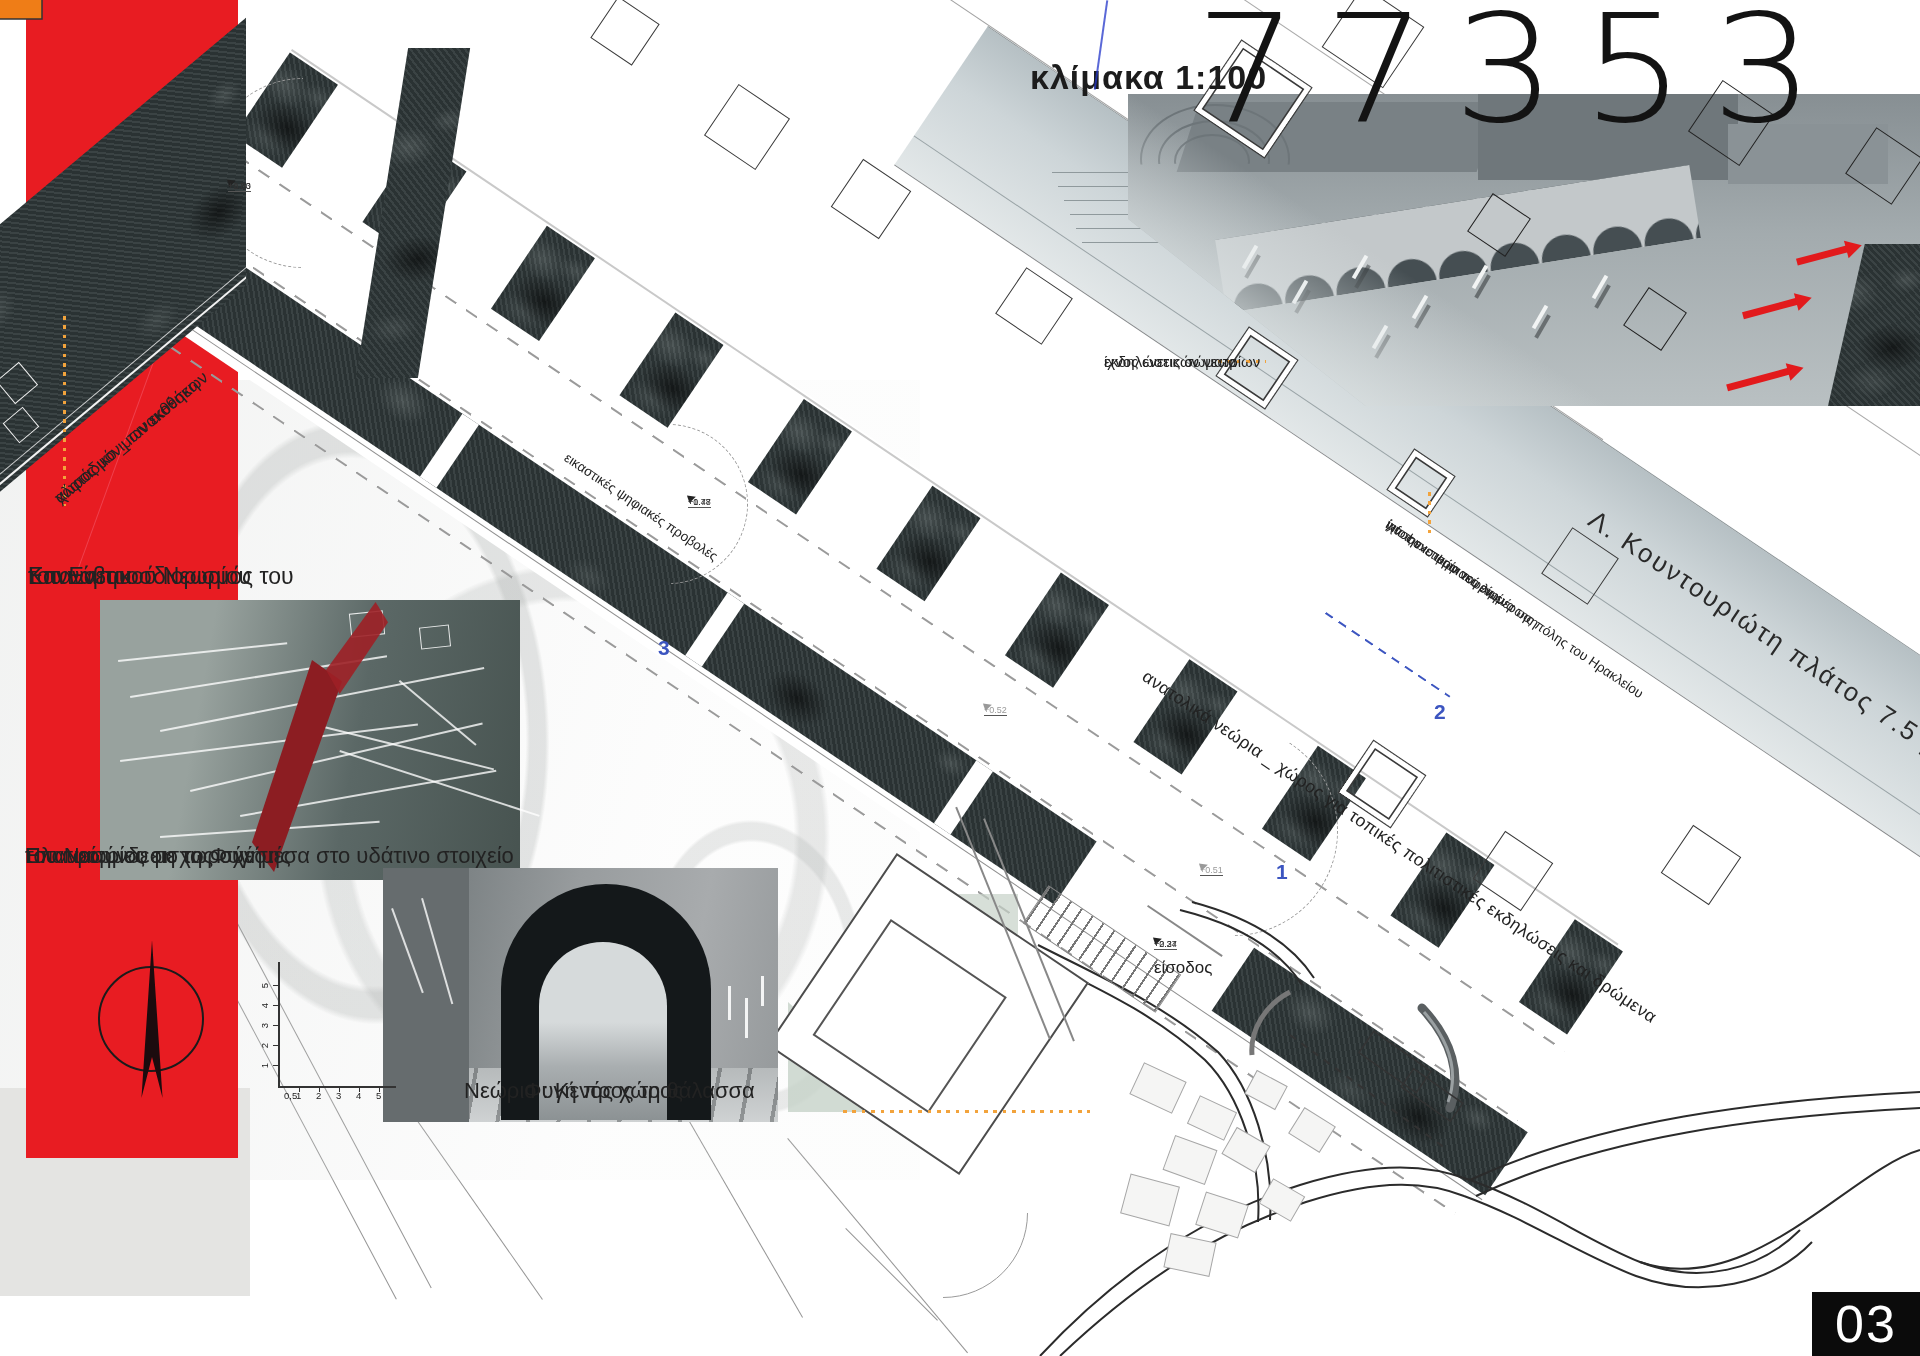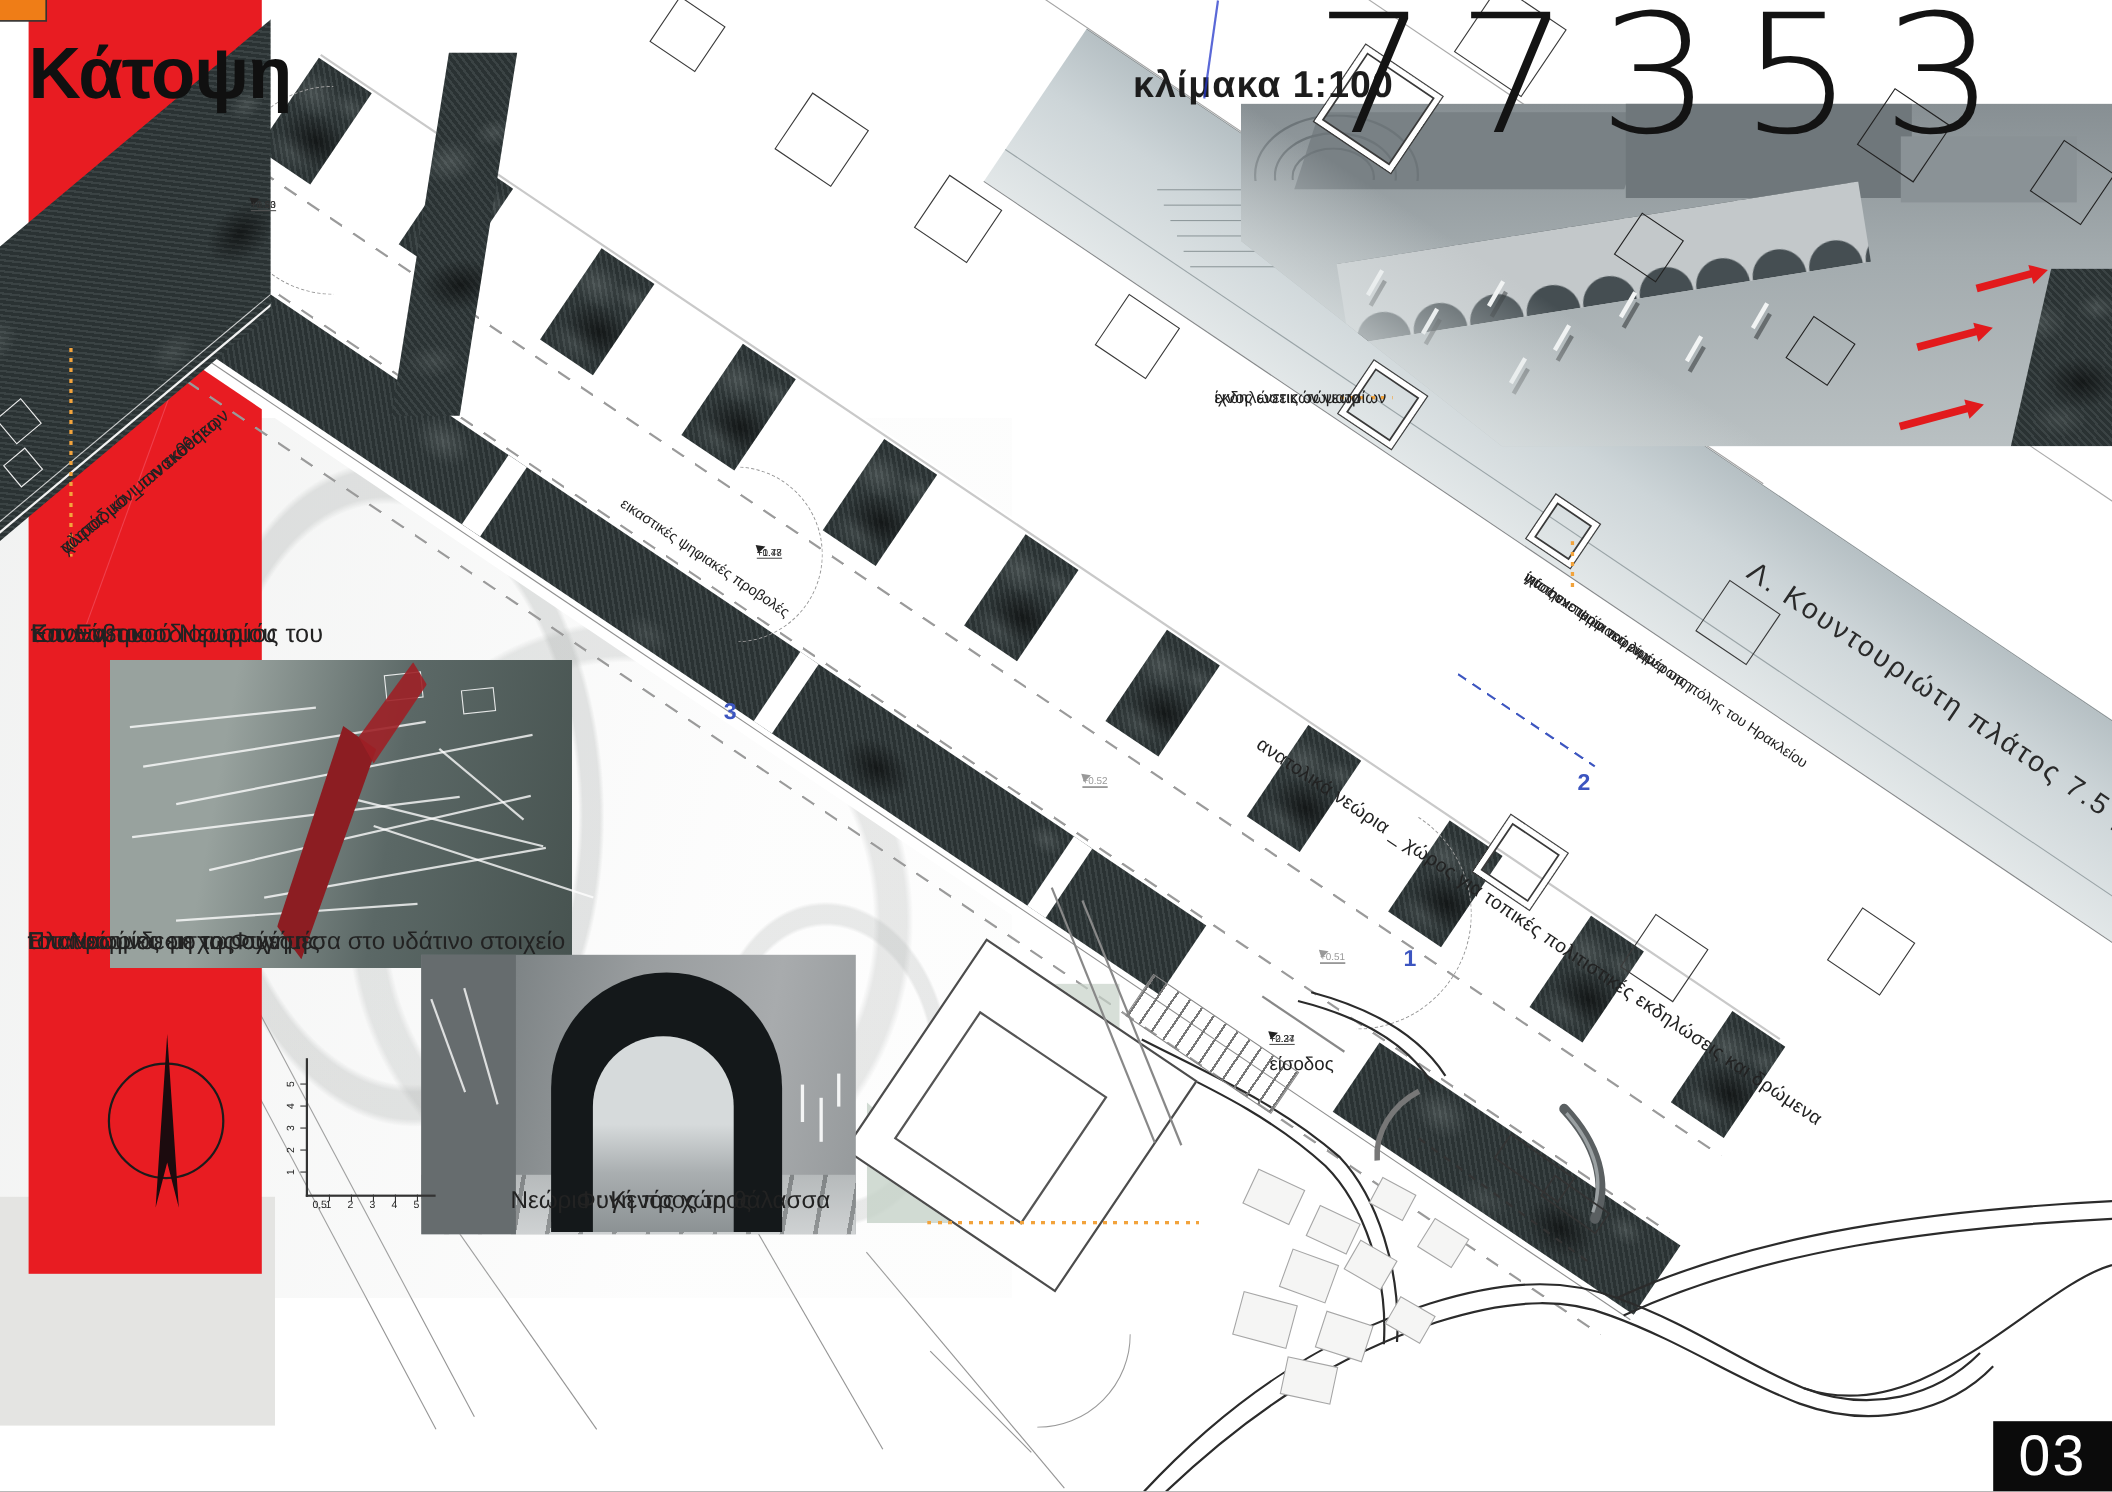--- a/index.html
+++ b/index.html
@@ -342,21 +342,20 @@
   <div class="sbt" style="left:262px;top:1020px;transform:rotate(-90deg);">3</div>
   <div class="sbt" style="left:262px;top:1040px;transform:rotate(-90deg);">2</div>
   <div class="sbt" style="left:262px;top:1060px;transform:rotate(-90deg);">1</div>
   <div class="sbt" style="left:284px;top:1090px;">0,5</div>
   <div class="sbt" style="left:296px;top:1090px;">1</div>
   <div class="sbt" style="left:316px;top:1090px;">2</div>
   <div class="sbt" style="left:336px;top:1090px;">3</div>
   <div class="sbt" style="left:356px;top:1090px;">4</div>
   <div class="sbt" style="left:376px;top:1090px;">5</div>
 
-  <div style="left:26px;top:28px;font-size:66px;font-weight:bold;color:#101010;letter-spacing:-1px;z-index:13;">Κάτοψη</div>
   <div style="left:1030px;top:58px;font-size:34px;font-weight:700;color:#1c1c1c;letter-spacing:1px;z-index:13;">κλίμακα 1:100</div>
   <div style="left:1195px;top:-18px;font-size:150px;font-weight:200;color:#131313;letter-spacing:24px;transform:scaleX(1.08);transform-origin:0 0;z-index:13;
        font-family:'DejaVu Sans','Liberation Sans',sans-serif;">77353</div>
   <div style="left:1100px;top:0;width:2px;height:90px;background:#2336c9;opacity:.75;transform:rotate(8deg);z-index:13;"></div>
 
   <div style="left:1812px;top:1292px;width:108px;height:64px;background:#0b0b0b;z-index:21;
        display:flex;align-items:center;justify-content:center;">
     <div style="position:relative;color:#ffffff;font-size:52px;font-weight:300;letter-spacing:2px;">03</div>
   </div>
 

